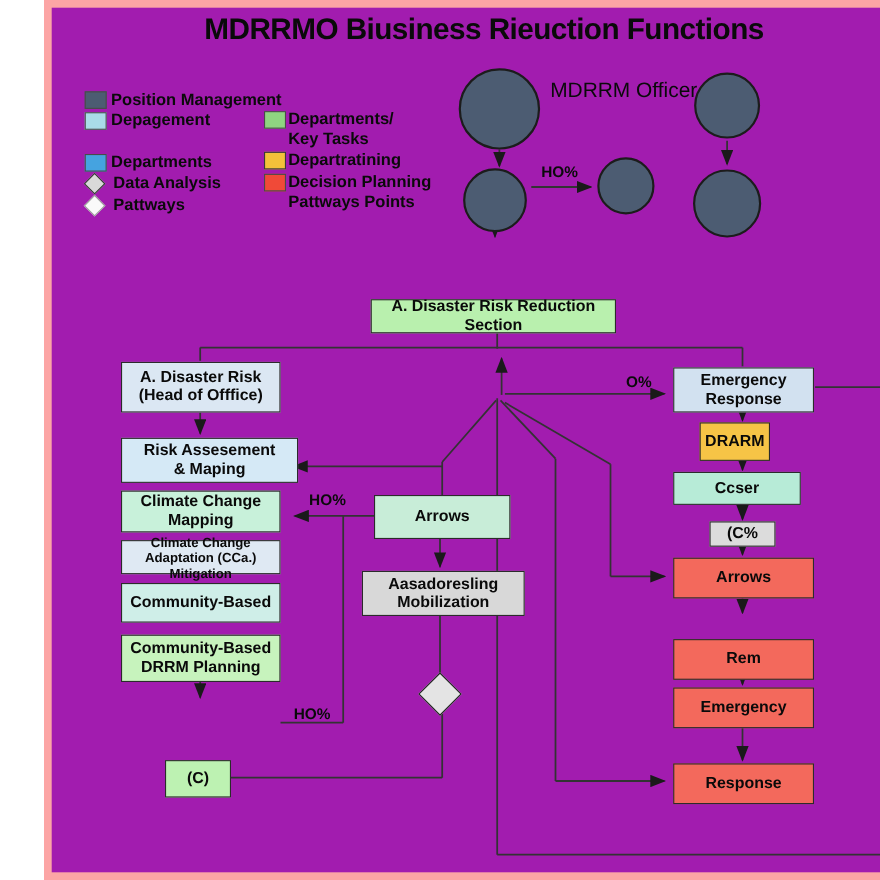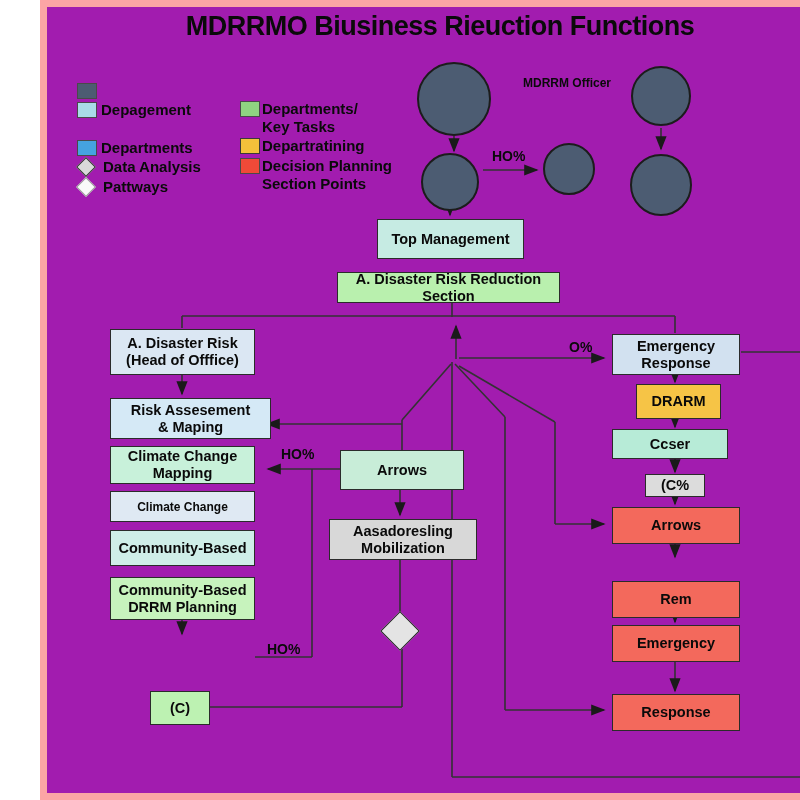--- a/index.html
+++ b/index.html
@@ -12,21 +12,21 @@
         text-align:center;font-weight:bold;font-size:14.5px;line-height:17px;z-index:2;}
   .node .sm{font-size:12px;line-height:14px;}
   .circle{position:absolute;border-radius:50%;background:#4c5c72;border:2px solid #1c1c1c;
           box-sizing:border-box;z-index:2;}
   .diamond{position:absolute;background:#e4e4e4;border:1.6px solid #222;
            transform:rotate(45deg);box-sizing:border-box;z-index:2;}
   .lbl{position:absolute;font-weight:bold;font-size:14px;z-index:3;white-space:nowrap;}
   .title{position:absolute;left:0;top:4px;width:100%;text-align:center;
          font-weight:bold;font-size:27px;letter-spacing:-0.5px;z-index:3;}
   .officer{position:absolute;left:440px;top:66px;width:160px;text-align:center;
-           font-weight:bold;font-size:12px;line-height:20px;z-index:3;}
+           font-weight:normal;font-size:19px;line-height:20px;z-index:3;}
   .lg-sw{position:absolute;width:20px;height:16px;border:1px solid #4a4a4a;
          box-sizing:border-box;z-index:2;}
   .lg-di{position:absolute;width:14px;height:14px;transform:rotate(45deg);
          box-sizing:border-box;z-index:2;}
   .lg-tx{position:absolute;font-weight:bold;font-size:15px;line-height:18px;
          white-space:nowrap;z-index:2;}
 </style>
 </head>
 <body>
 
@@ -77,73 +77,72 @@
       <line x1="628" y1="490" x2="628" y2="497" marker-end="url(#ah)"></line>
       <line x1="628" y1="537" x2="628" y2="550" marker-end="url(#ah)"></line>
       <line x1="628" y1="590" x2="628" y2="615" marker-end="url(#ah)"></line>
       <line x1="628" y1="655" x2="628" y2="684" marker-end="url(#ah)"></line>
     </g>
   </svg>
 
   <div class="title">MDRRMO Biusiness Rieuction Functions</div>
 
   <div class="lg-sw" style="left:30px;top:76px;background:#4c5c72"></div>
+  <div class="lg-tx" style="left:54px;top:75px">Position Management</div>
   <div class="lg-sw" style="left:30px;top:95px;background:#a9dce8"></div>
   <div class="lg-tx" style="left:54px;top:94px">Depagement</div>
   <div class="lg-sw" style="left:30px;top:133px;background:#45a3e0"></div>
   <div class="lg-tx" style="left:54px;top:132px">Departments</div>
   <div class="lg-di" style="left:32px;top:153px;background:#d9d9d9;border:1.6px solid #333"></div>
   <div class="lg-tx" style="left:56px;top:151px">Data Analysis</div>
   <div class="lg-di" style="left:32px;top:173px;background:#fafafa;border:1.6px solid #9a9a9a"></div>
   <div class="lg-tx" style="left:56px;top:171px">Pattways</div>
 
   <div class="lg-sw" style="left:193px;top:94px;background:#8fd481"></div>
   <div class="lg-tx" style="left:215px;top:93px">Departments/</div>
   <div class="lg-tx" style="left:215px;top:111px">Key Tasks</div>
   <div class="lg-sw" style="left:193px;top:131px;background:#f3c13a;border:1.4px solid #3a3a3a"></div>
   <div class="lg-tx" style="left:215px;top:130px">Departratining</div>
   <div class="lg-sw" style="left:193px;top:151px;background:#f04a38"></div>
   <div class="lg-tx" style="left:215px;top:150px">Decision Planning</div>
-  <div class="lg-tx" style="left:215px;top:168px">Section Points</div>
+  <div class="lg-tx" style="left:215px;top:168px">Pattways Points</div>
 
   <div class="circle" style="left:370px;top:55px;width:74px;height:74px"></div>
   <div class="officer">
     <span style="display:block">MDRRM Officer</span>
   </div>
   <div class="circle" style="left:374px;top:146px;width:58px;height:58px"></div>
   <div class="circle" style="left:496px;top:136px;width:52px;height:52px"></div>
   <div class="circle" style="left:584px;top:59px;width:60px;height:60px"></div>
   <div class="circle" style="left:583px;top:147px;width:62px;height:62px"></div>
 
   <div class="lbl" style="left:445px;top:141px">HO%</div>
   <div class="lbl" style="left:522px;top:332px">O%</div>
   <div class="lbl" style="left:234px;top:439px">HO%</div>
   <div class="lbl" style="left:220px;top:634px">HO%</div>
 
-  <div class="node" style="left:330px;top:212px;width:147px;height:40px;background:#c6ebe3">
-    <span>Top Management</span>
-  </div>
   <div class="node" style="left:63px;top:322px;width:145px;height:46px;background:#dbe7f3">
     <span>A. Disaster Risk</span>
     <span>(Head of Offfice)</span>
   </div>
 
   <div class="node" style="left:290px;top:265px;width:223px;height:31px;background:#b9f0ae">
     <span>A. Disaster Risk Reduction Section</span>
   </div>
   <div class="node" style="left:63px;top:391px;width:161px;height:41px;background:#d5e9f6">
     <span>Risk Assesement</span>
     <span>&amp; Maping</span>
   </div>
   <div class="node" style="left:63px;top:439px;width:145px;height:38px;background:#c8f1da">
     <span>Climate Change</span>
     <span>Mapping</span>
   </div>
   <div class="node" style="left:63px;top:484px;width:145px;height:31px;background:#dfe9f3">
     <span class="sm">Climate Change</span>
+    <span class="sm">Adaptation (CCa.) Mitigation</span>
   </div>
   <div class="node" style="left:63px;top:523px;width:145px;height:36px;background:#cfeee8">
     <span>Community-Based</span>
   </div>
   <div class="node" style="left:63px;top:570px;width:145px;height:43px;background:#c7f3bd">
     <span>Community-Based</span>
     <span>DRRM Planning</span>
   </div>
   <div class="node" style="left:103px;top:684px;width:60px;height:34px;background:#bdf2b2">
     <span>(C)</span>
@@ -155,21 +154,21 @@
   <div class="node" style="left:282px;top:512px;width:148px;height:41px;background:#d8d8d8">
     <span>Aasadoresling</span>
     <span>Mobilization</span>
   </div>
   <div class="diamond" style="left:339px;top:610px;width:28px;height:28px"></div>
 
   <div class="node" style="left:565px;top:327px;width:128px;height:41px;background:#d2e1f0">
     <span>Emergency</span>
     <span>Response</span>
   </div>
-  <div class="node" style="left:589px;top:377px;width:85px;height:35px;background:#f6c446">
+  <div class="node" style="left:589px;top:377px;width:64px;height:35px;background:#f6c446">
     <span>DRARM</span>
   </div>
   <div class="node" style="left:565px;top:422px;width:116px;height:30px;background:#b7ebd7">
     <span>Ccser</span>
   </div>
   <div class="node" style="left:598px;top:467px;width:60px;height:23px;background:#dcdcdc;border-width:1.3px">
     <span>(C%</span>
   </div>
   <div class="node" style="left:565px;top:500px;width:128px;height:37px;background:#f3695c">
     <span>Arrows</span>

